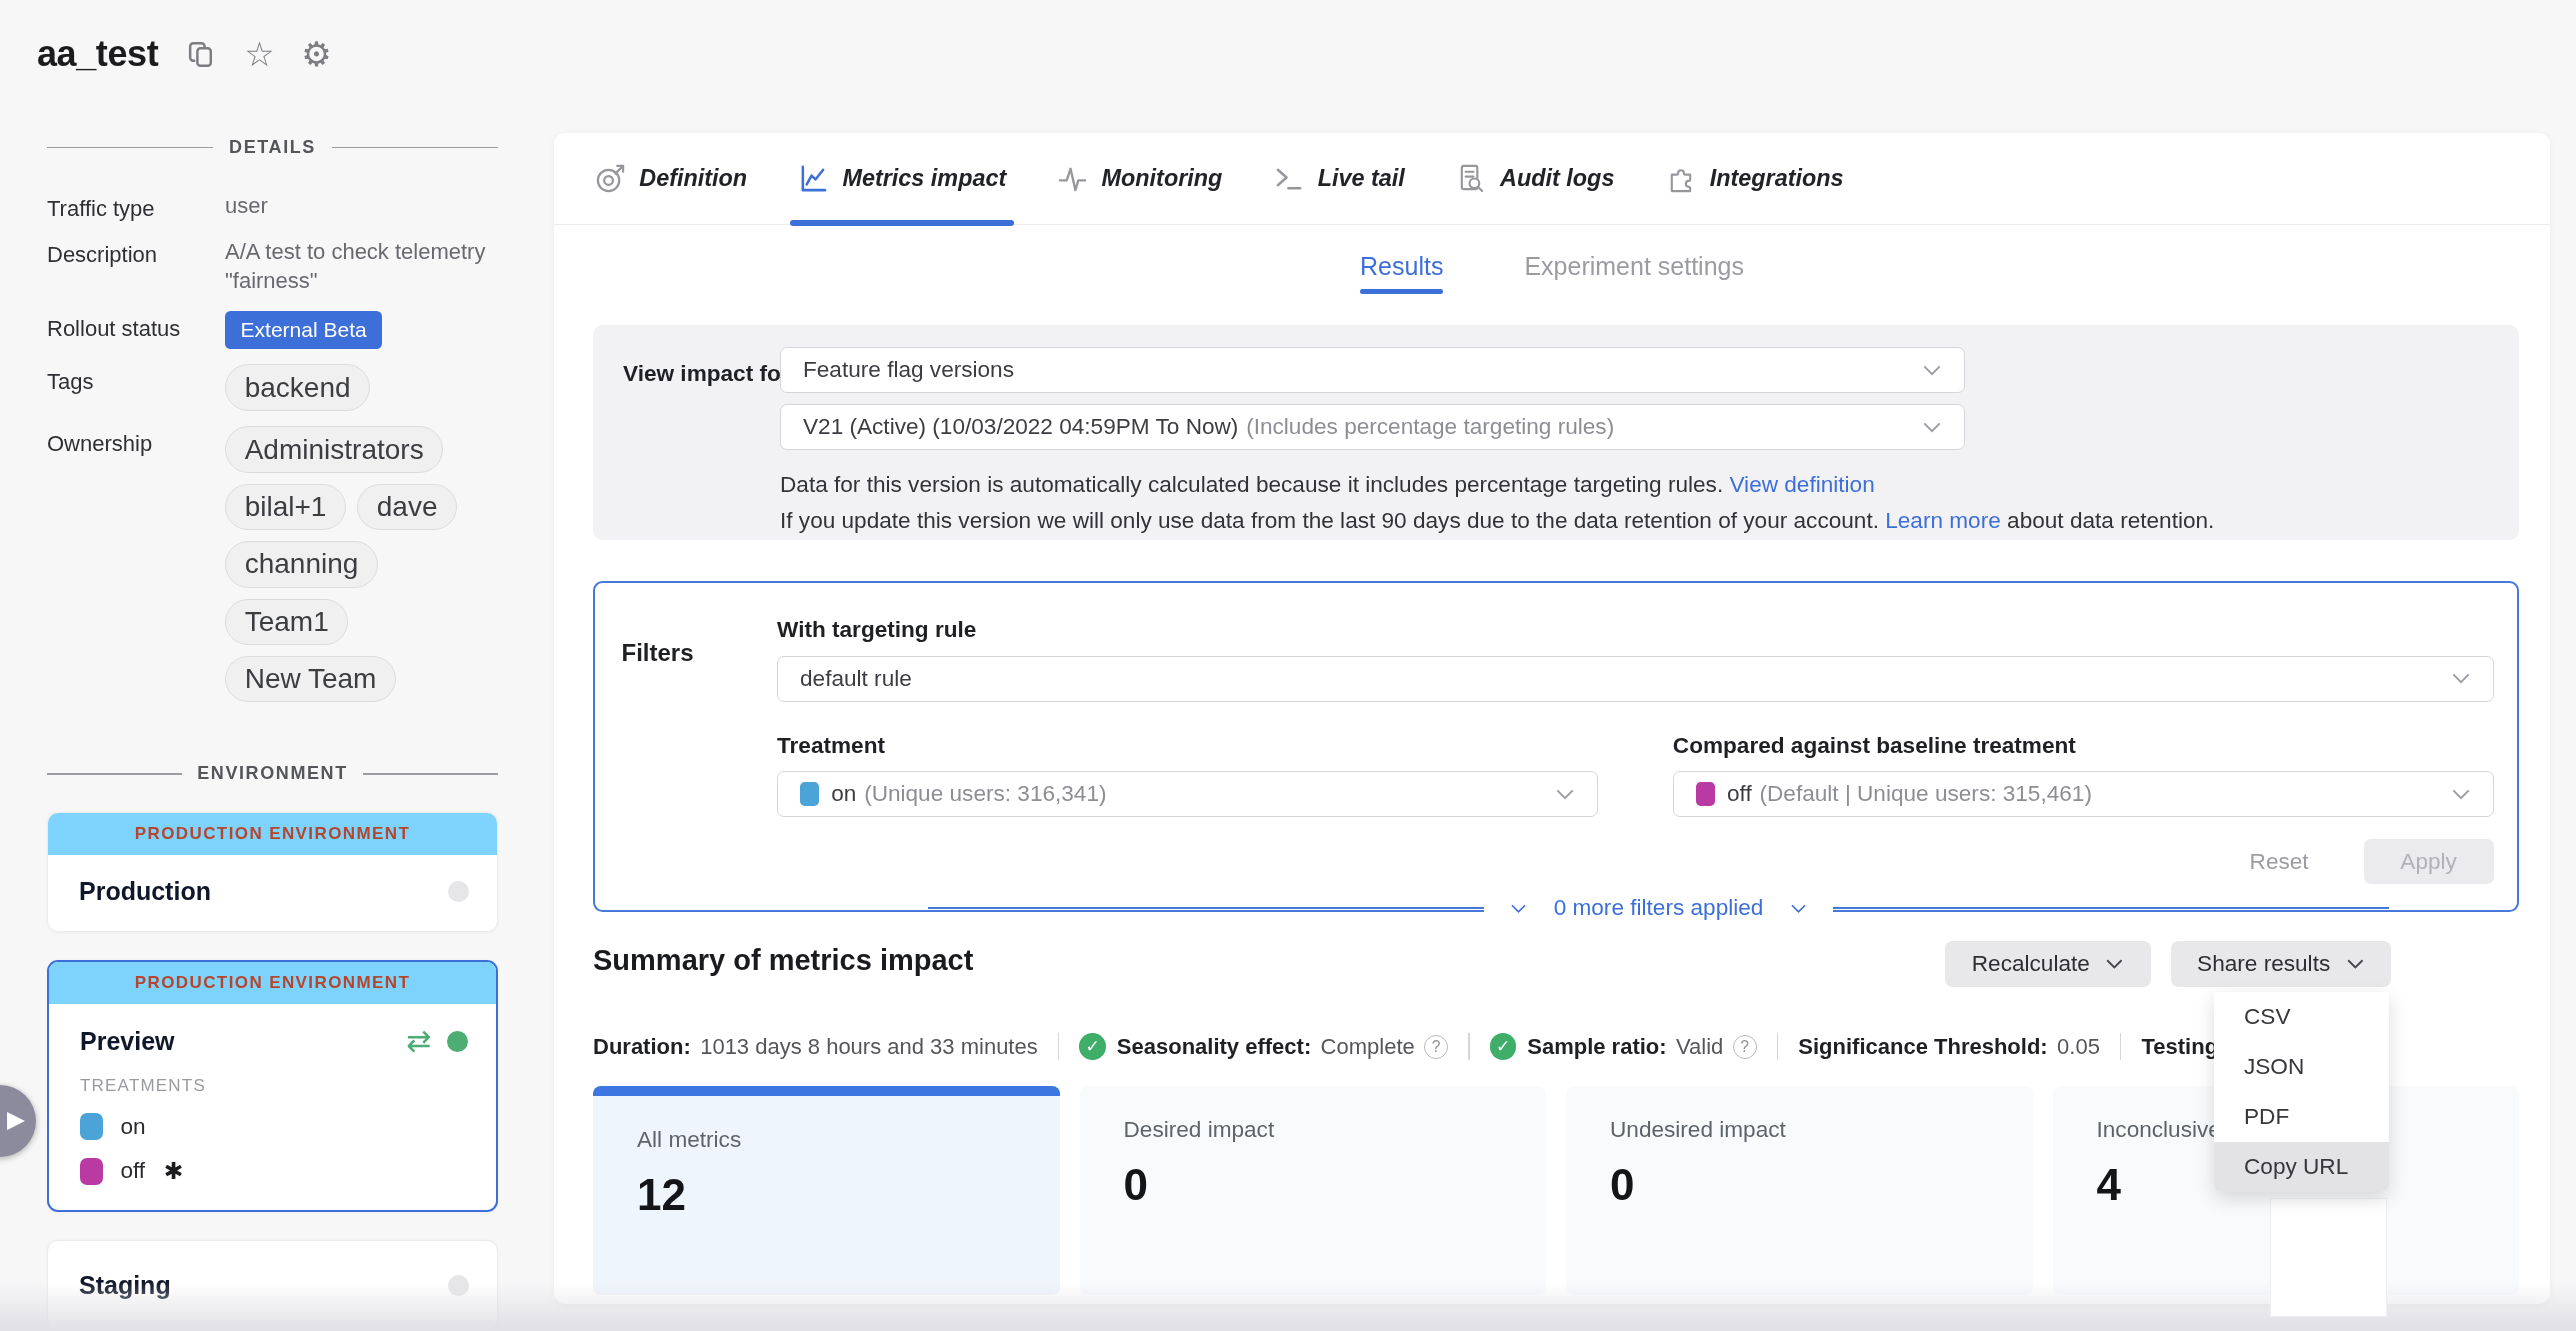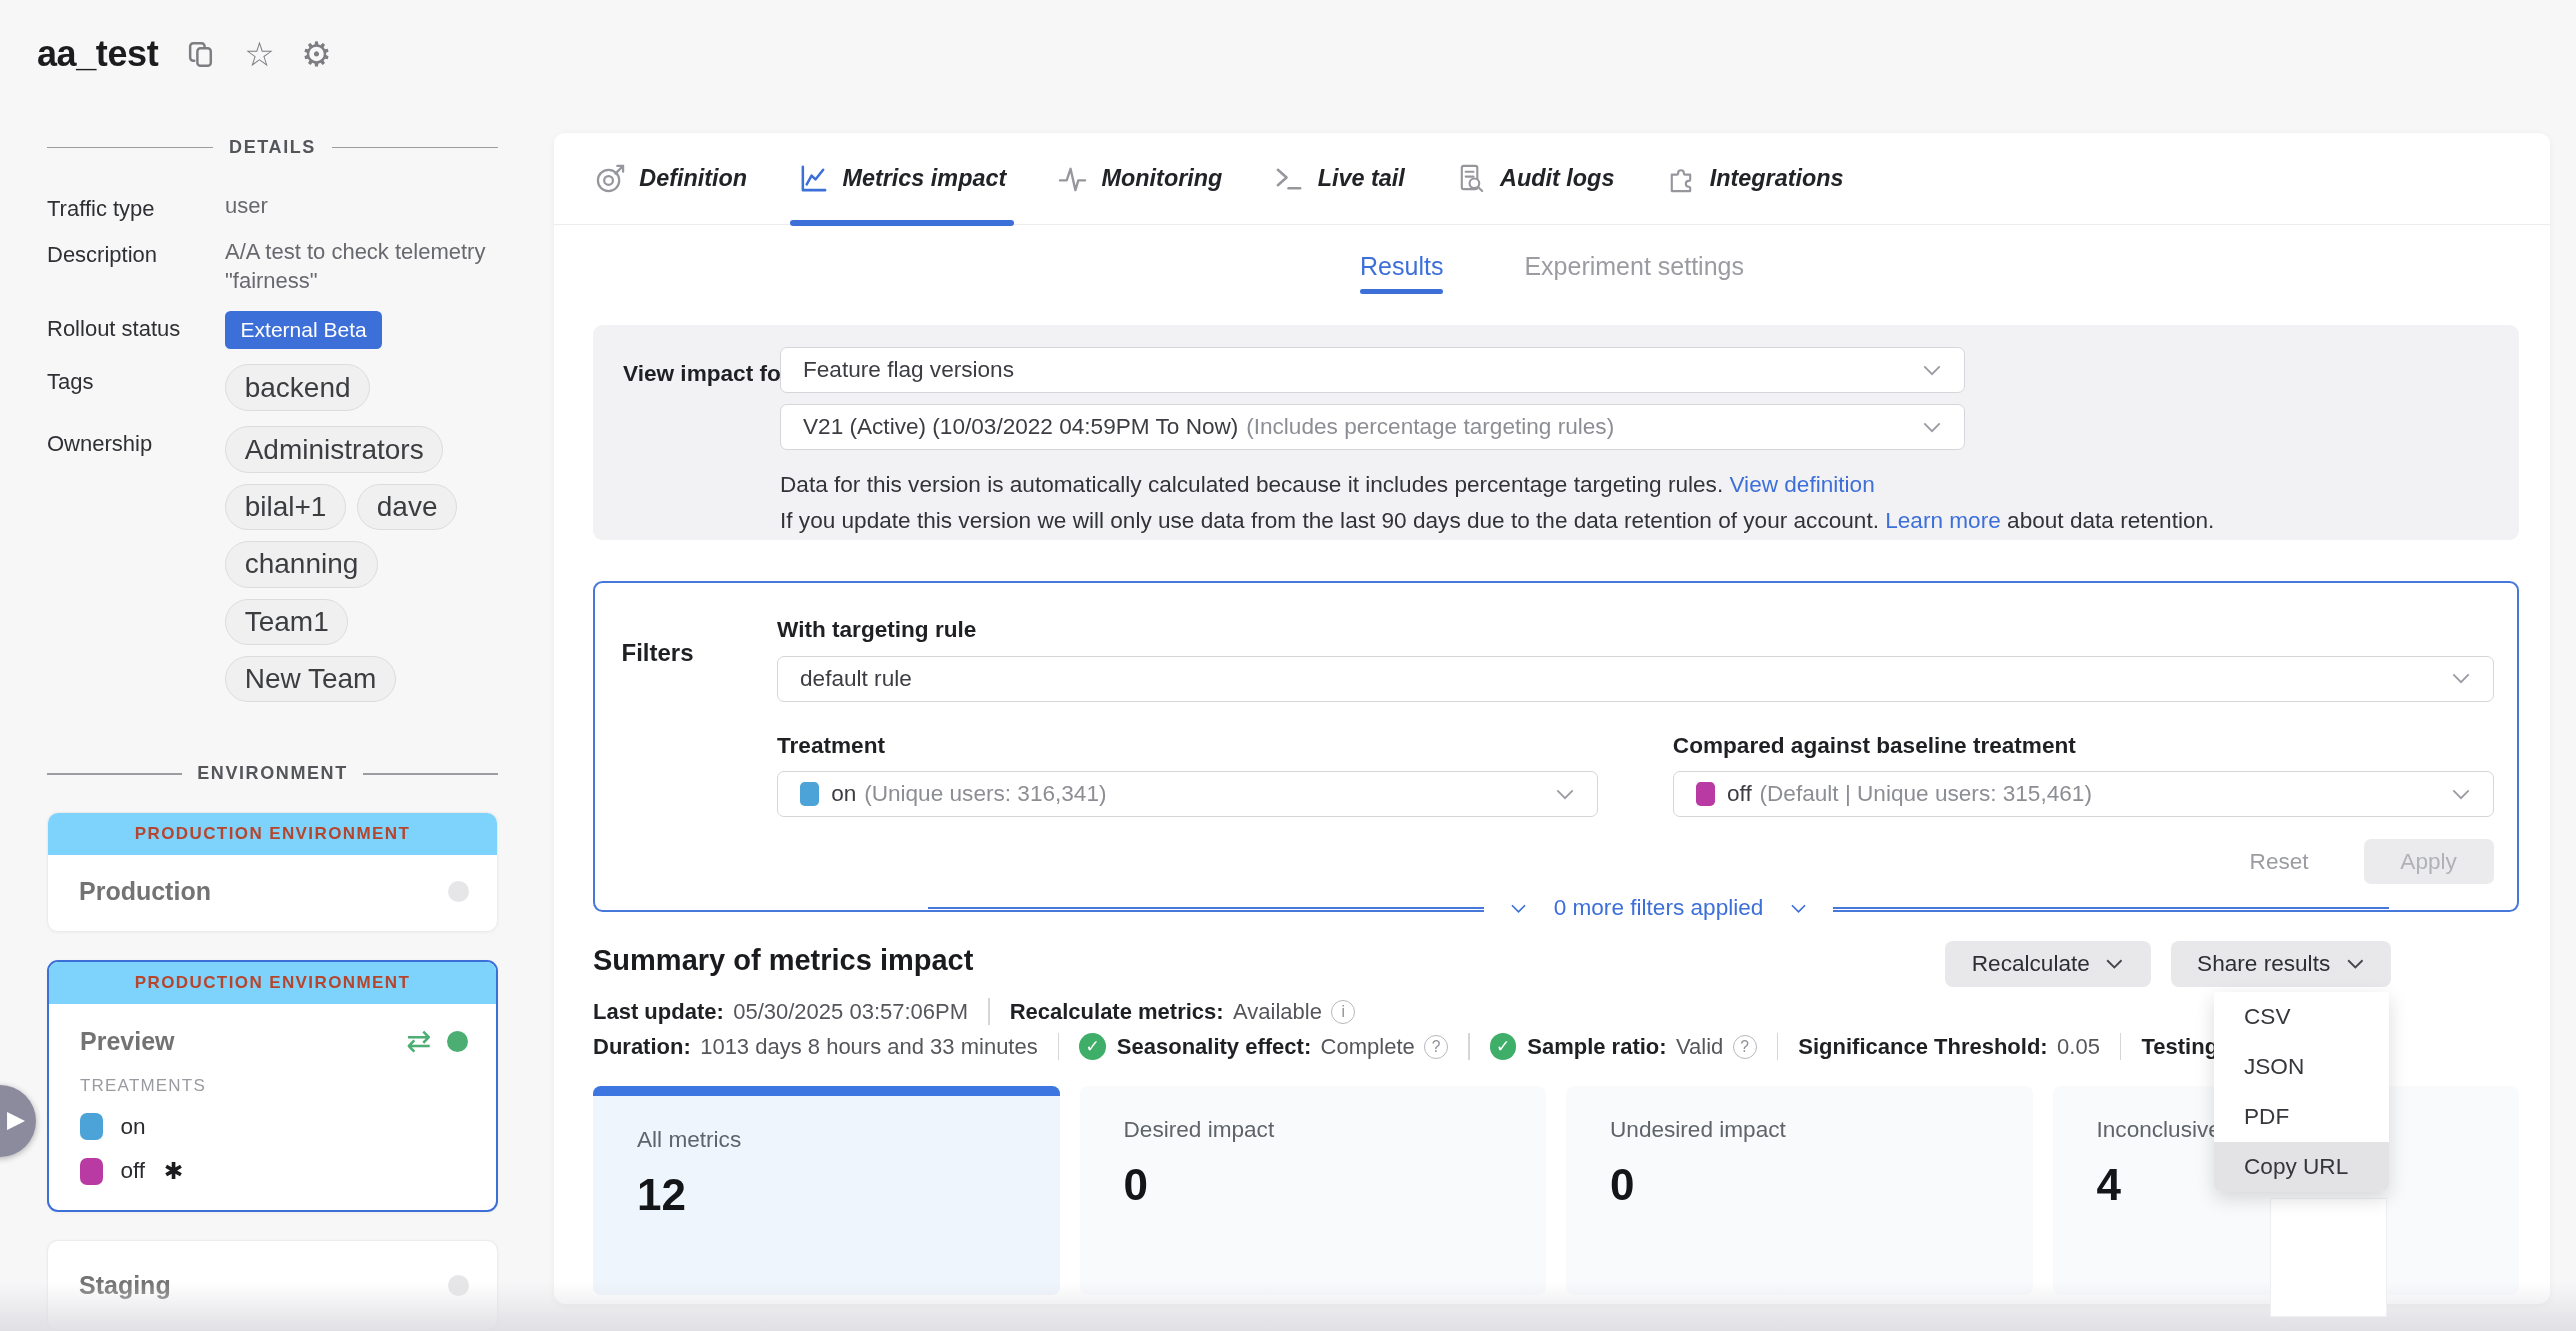--- a/index.html
+++ b/index.html
@@ -29,21 +29,21 @@
   .badge-blue { display:inline-block; background:#3d6fd9; color:#fff; font-size:21px; padding:7px 15.6px; border-radius:5.5px; }
   .chip-row { display:flex; flex-wrap:wrap; gap:11px; max-width:288px; }
   .chip { background:#f0f0f1; border:1.6px solid #dcdcde; border-radius:779px; padding:6.2px 18.7px; font-size:28px; color:#3c3d40; white-space:nowrap; cursor:pointer; }
 
   .env-section { margin-top:61px; }
   .env-card { background:#fff; border-radius:11px; border:1.6px solid #ececee; overflow:hidden; box-shadow:0 0.8px 3.1px rgba(0,0,0,0.04); margin-top:28px; }
   .env-card.selected { border:2.3px solid #3d6fd9; }
   .env-banner { background:#7dd3fc; color:#b5452d; text-align:center; font-size:17px; font-weight:700; letter-spacing:1.4px; padding:11px 0; }
   .env-body { padding:22px 28px 25px 31px; }
   .env-name-row { display:flex; align-items:center; }
-  .env-name { font-size:25px; font-weight:700; color:#737373; flex:1; }
+  .env-name { font-size:25px; font-weight:700; color:#0f172a; flex:1; }
   .status-dot { width:21px; height:21px; border-radius:50%; background:#e6e6e8; }
   .status-dot.green { background:#4cae72; }
   .swap-icon { color:#4cae72; font-size:30px; margin-right:15.6px; line-height:1; }
   .treatments-label { margin-top:20px; color:#9a9ba0; font-size:17px; letter-spacing:1.2px; }
   .treatment-row { display:flex; align-items:center; gap:17px; margin-top:17px; }
   .swatch { width:23.4px; height:27px; border-radius:7px; }
   .swatch.on { background:#4ba3d7; }
   .swatch.off { background:#b93aa2; }
   .treatment-name { font-size:22.6px; color:#2a2b2e; }
   .default-star { font-size:23.4px; color:#1c1c1e; margin-left:1.6px; }
@@ -399,28 +399,20 @@
         </svg>
     </button>
     <button class="gray-btn">
       <span>Share results</span>
       <svg width="18.7" height="11.7" viewBox="0 0 26 16" fill="none" stroke="#45464b" stroke-width="2.6">
           <polyline points="3,3 13,13 23,3"></polyline>
         </svg>
     </button>
   </div>
 
-  <div class="info-row r1">
-    <b>Last update:</b>
-    <span>05/30/2025 03:57:06PM</span>
-    <span class="sep"></span>
-    <b>Recalculate metrics:</b>
-    <span>Available</span>
-    <span class="i-circle">i</span>
-  </div>
 
   <div class="info-row r2">
     <b>Duration:</b>
     <span>1013 days 8 hours and 33 minutes</span>
     <span class="sep"></span>
     <span class="check-circle">✓</span>
     <b>Seasonality effect:</b>
     <span>Complete</span>
     <span class="q-circle">?</span>
     <span class="sep"></span>

